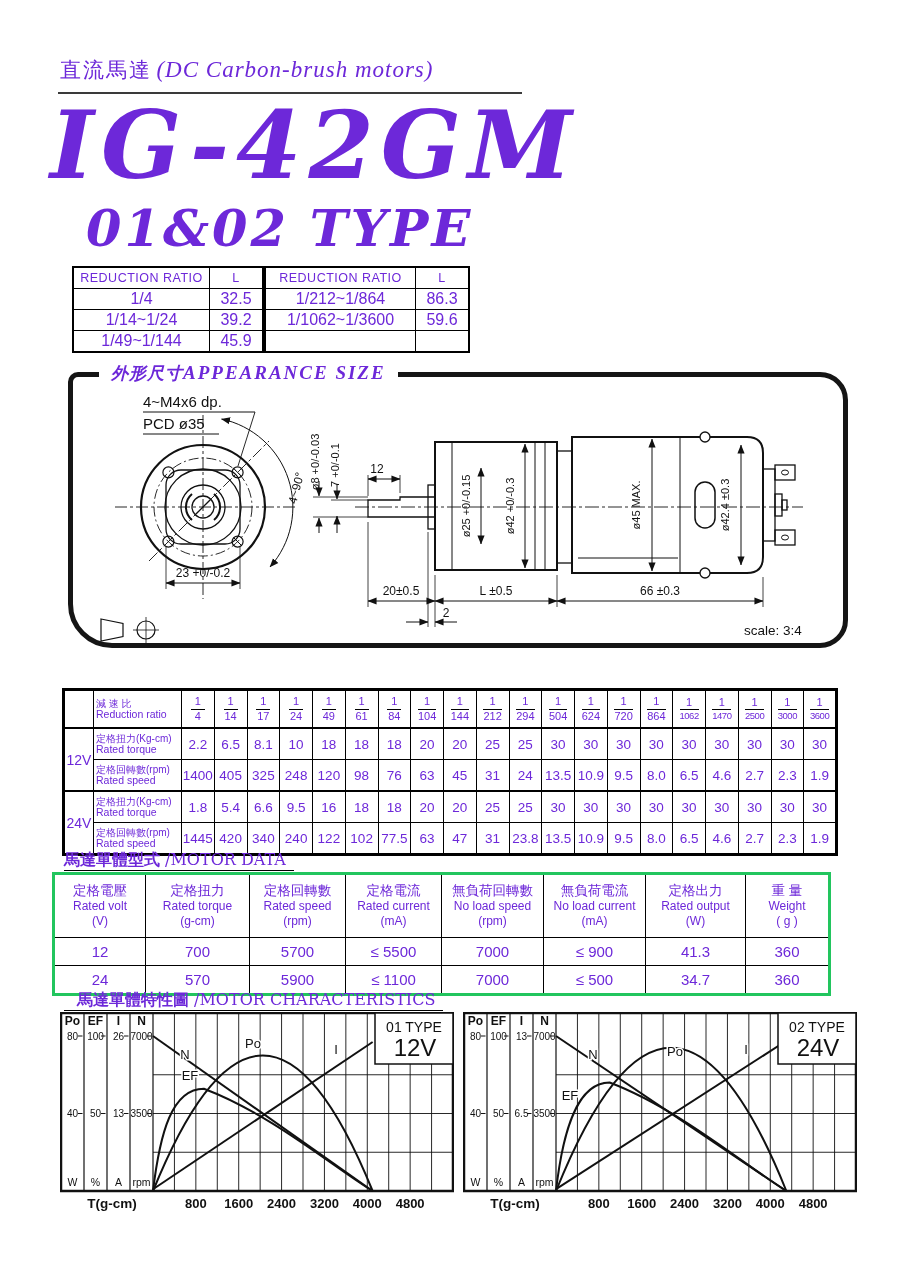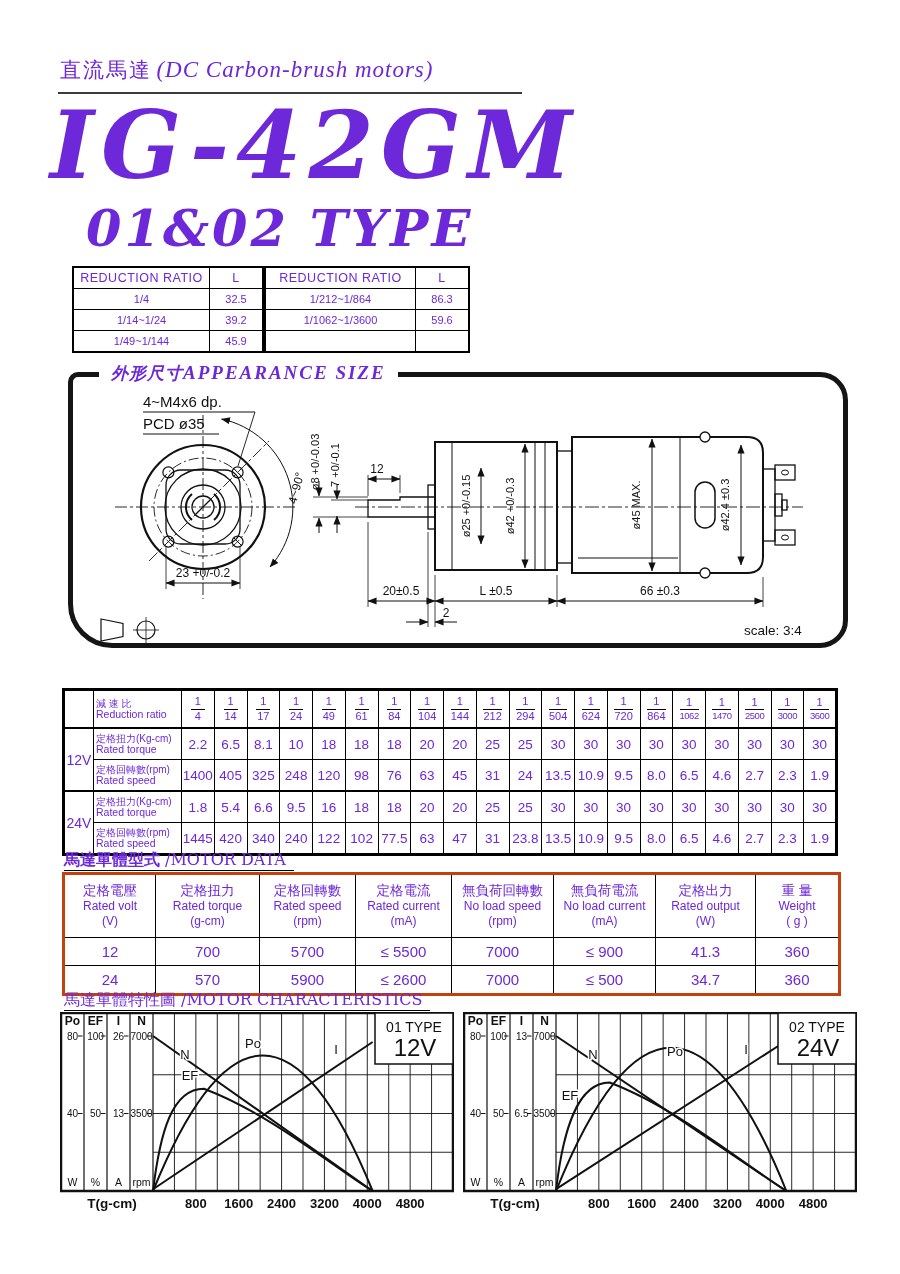--- a/index.html
+++ b/index.html
@@ -9,21 +9,21 @@
   .hdr{position:absolute;left:60px;top:56px;white-space:nowrap;}
   .hdr-zh{font-size:21px;letter-spacing:2px;}
   .hdr-en{font:italic 23px "Liberation Serif",serif;letter-spacing:1px;}
   .hdr-rule{position:absolute;left:58px;top:92px;width:464px;height:2px;background:#3a3a3a;}
   .model{position:absolute;left:50px;top:98px;font:italic 700 94px "DejaVu Serif",serif;
          letter-spacing:7px;line-height:1.0;}
   .type-line{position:absolute;left:86px;top:198px;font:italic 700 51px "DejaVu Serif",serif;letter-spacing:3px;}
   
   #red-tables{position:absolute;left:72px;top:266px;display:flex;}
   .redtab{border-collapse:collapse;border:2.5px solid #000;table-layout:fixed;}
-  .redtab td{border:1px solid #000;height:20px;text-align:center;font-size:11px;padding:0 2px;}
+  .redtab td{border:1px solid #000;height:20px;text-align:center;font-size:16px;padding:0 2px;}
   .redtab td.rh{font-size:12.5px;letter-spacing:0.5px;}
   .redtab .c0{width:131px;} .redtab .c0r{width:145px;} .redtab .lcol{width:48px;}
   
   .panel{position:absolute;left:68px;top:372px;width:770px;height:266px;border:5px solid #151515;
          border-radius:10px 28px 28px 44px;}
   .panel-title{position:absolute;top:-15px;left:26px;background:#fff;padding:0 12px;display:flex;align-items:baseline;white-space:nowrap;}
   .pt-zh{font-style:italic;font-weight:700;font-size:17px;letter-spacing:1px;}
   .pt-en{font:italic 800 19px "Liberation Serif",serif;letter-spacing:2px;text-align:center;}
   svg text{fill:#111;font-family:"Liberation Sans",sans-serif;}
   
@@ -36,22 +36,22 @@
   #torque-table tr.hrow td{height:34px;}
   #torque-table td.rowlabel{text-align:left;padding:1px 2px;line-height:1.12;white-space:nowrap;}
   #torque-table .zh{font-size:10px;} #torque-table .en{font-size:10.5px;}
   #torque-table td.vcol{font-size:14px;}
   #torque-table tr.gsep td{border-top:2.5px solid #000;}
   .frac{display:inline-block;line-height:1.05;font-size:11px;vertical-align:middle;}
   .frac .num{display:block;border-bottom:1.2px solid #000;padding:0 4px 1px;}
   .frac .den{display:block;padding-top:1px;}
   .frac.sm .den{font-size:9.5px;letter-spacing:-0.5px;padding-left:0;padding-right:0;}
   
-  #motor-table{position:absolute;left:62px;top:872px;width:776px;border-collapse:collapse;
-               border:3px solid #c2410c;table-layout:fixed;}
+  #motor-table{position:absolute;left:52px;top:872px;width:776px;border-collapse:collapse;
+               border:3px solid #22c55e;table-layout:fixed;}
   #motor-table td{border:1px solid #000;text-align:center;padding:0;height:27px;font-size:15px;}
   #motor-table tr.hrow td{height:62px;line-height:1.25;}
   #motor-table .zh{font-size:13.5px;} #motor-table .en{font-size:12px;} #motor-table .unit{font-size:12px;}
   
   .chart-svg{position:absolute;top:1012px;}
 </style>
 </head>
 <body>
 
 <div class="page">
@@ -445,31 +445,31 @@
           <td>≤ 5500</td>
           <td>7000</td>
           <td>≤ 900</td>
           <td>41.3</td>
           <td>360</td>
         </tr>
         <tr>
           <td>24</td>
           <td>570</td>
           <td>5900</td>
-          <td>≤ 2600</td>
+          <td>≤ 1100</td>
           <td>7000</td>
           <td>≤ 500</td>
           <td>34.7</td>
           <td>360</td>
         </tr>
       </tbody>
     </table>
 
   <div class="sec-title" style="top:990px;">
-    <span class="ul"><span style="font-family:'Liberation Sans',sans-serif;font-weight:400;">馬達單體特性圖</span>
+    <span class="ul"><span style="font-family:'Liberation Sans',sans-serif;font-weight:700;margin-left:13px;">馬達單體特性圖</span>
     <span>/MOTOR CHARACTERISTICS</span></span>
   </div>
   <svg id="chart0" class="chart-svg" style="left:60px;" width="394" height="212" viewBox="0 0 394 212">
       <rect x="1" y="1" width="392" height="178" fill="none" stroke="#111" stroke-width="2.5"></rect>
       <line x1="24" y1="1" x2="24" y2="179" stroke="#111" stroke-width="1.2"></line>
       <line x1="47" y1="1" x2="47" y2="179" stroke="#111" stroke-width="1.2"></line>
       <line x1="70" y1="1" x2="70" y2="179" stroke="#111" stroke-width="1.2"></line>
       <line x1="93" y1="1" x2="93" y2="179" stroke="#111" stroke-width="1.2"></line>
       <line x1="114.42857142857143" y1="1" x2="114.42857142857143" y2="179" stroke="#111" stroke-width="0.9"></line>
       <line x1="135.85714285714286" y1="1" x2="135.85714285714286" y2="179" stroke="#111" stroke-width="0.9"></line>

